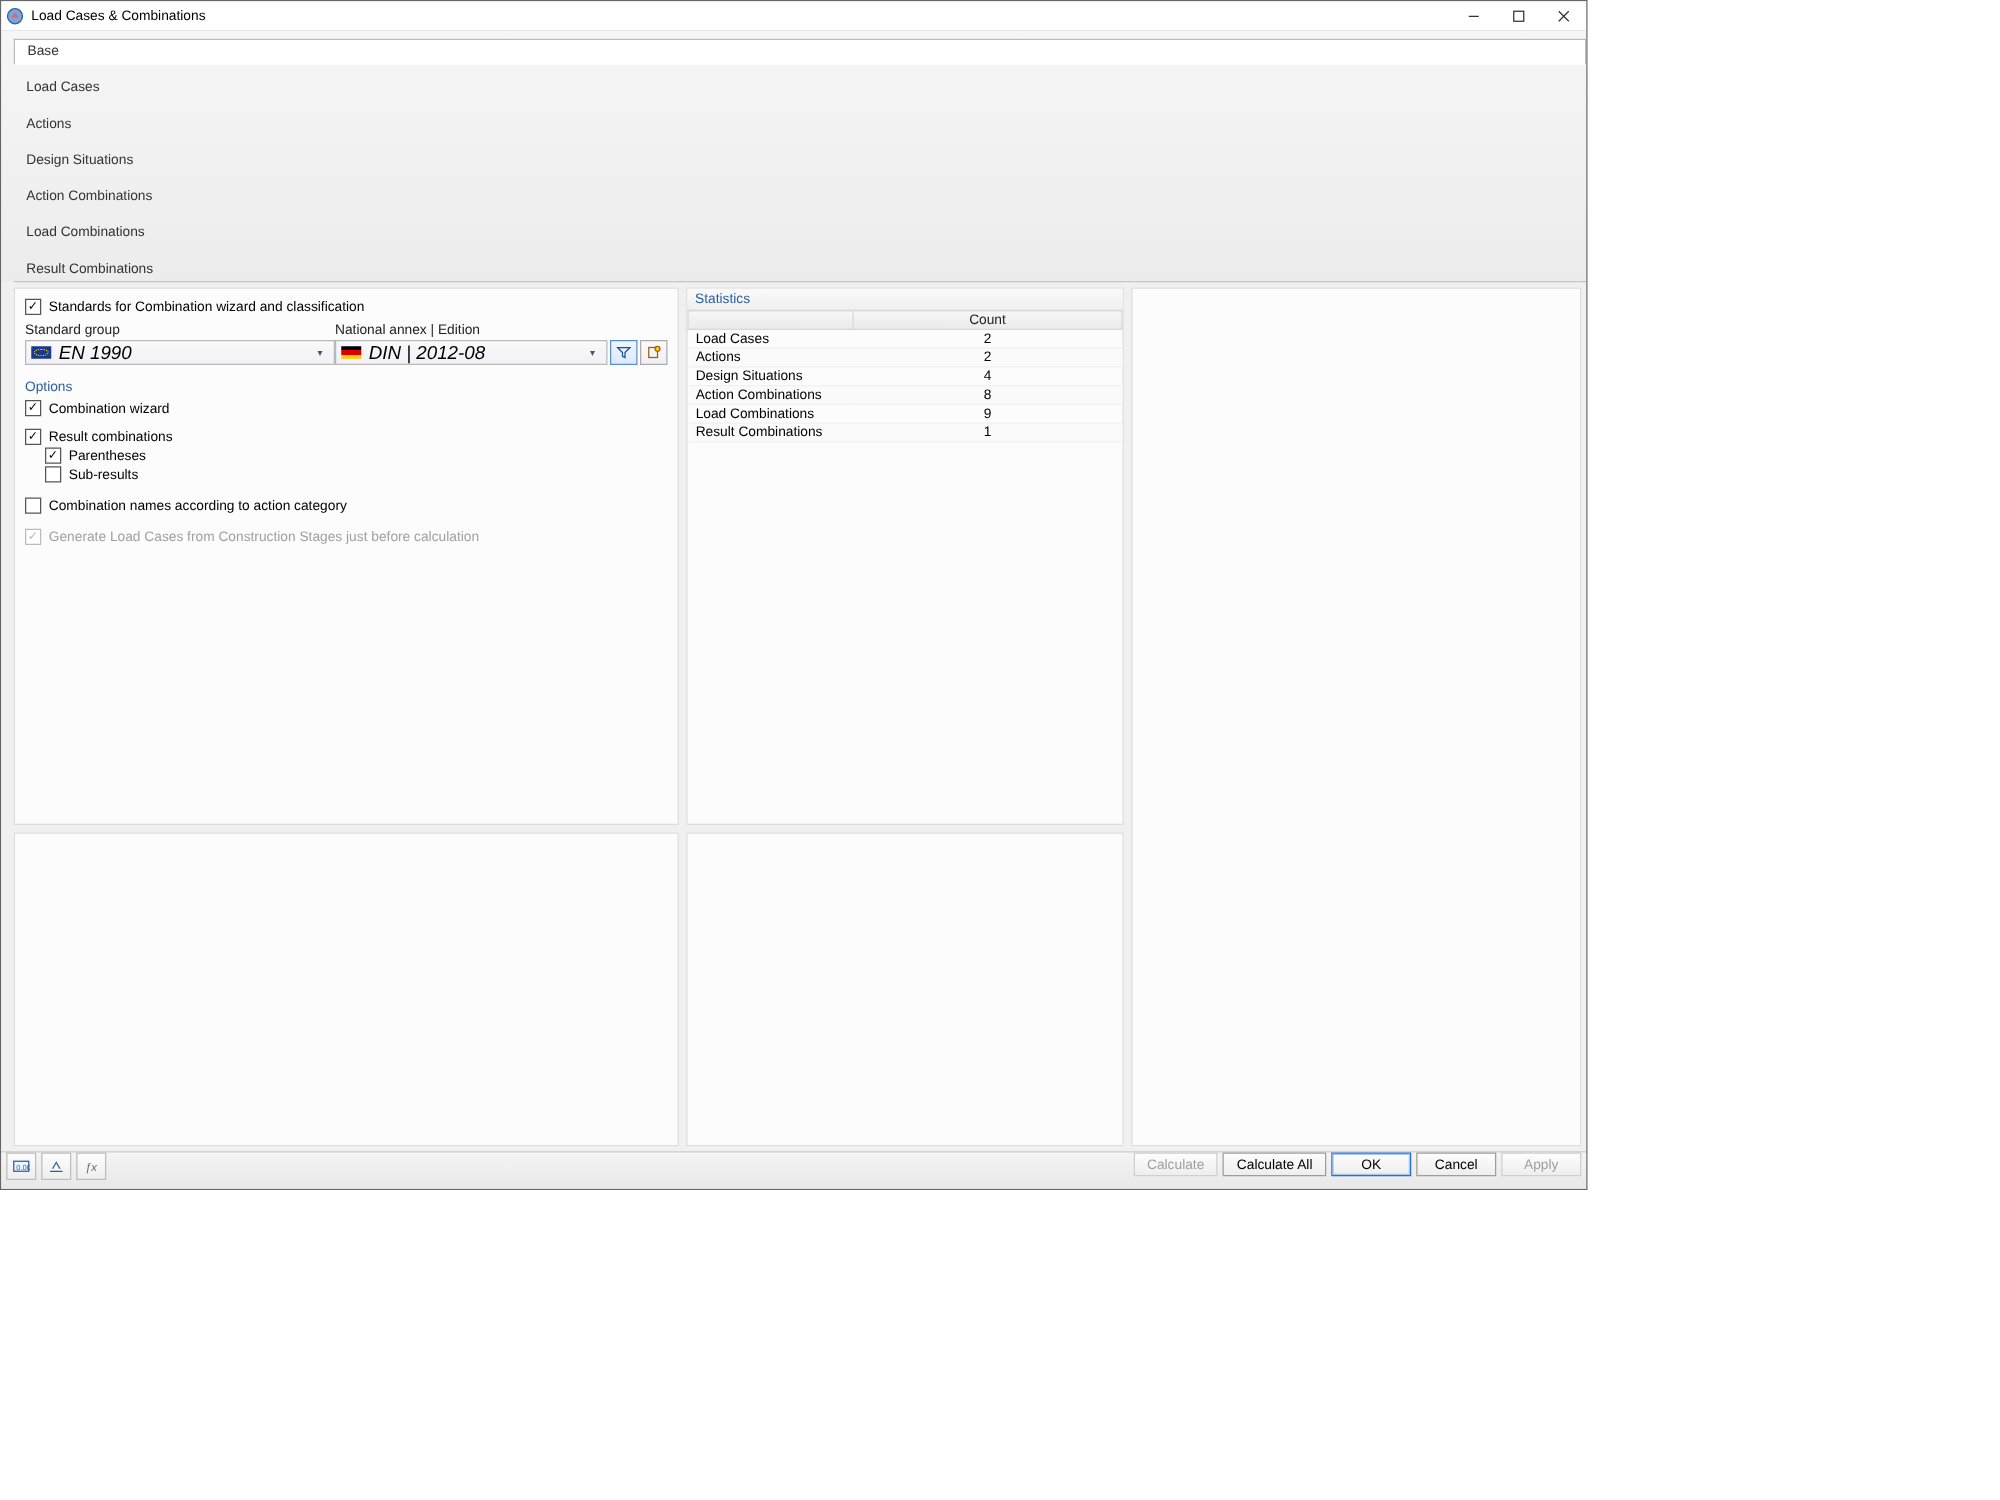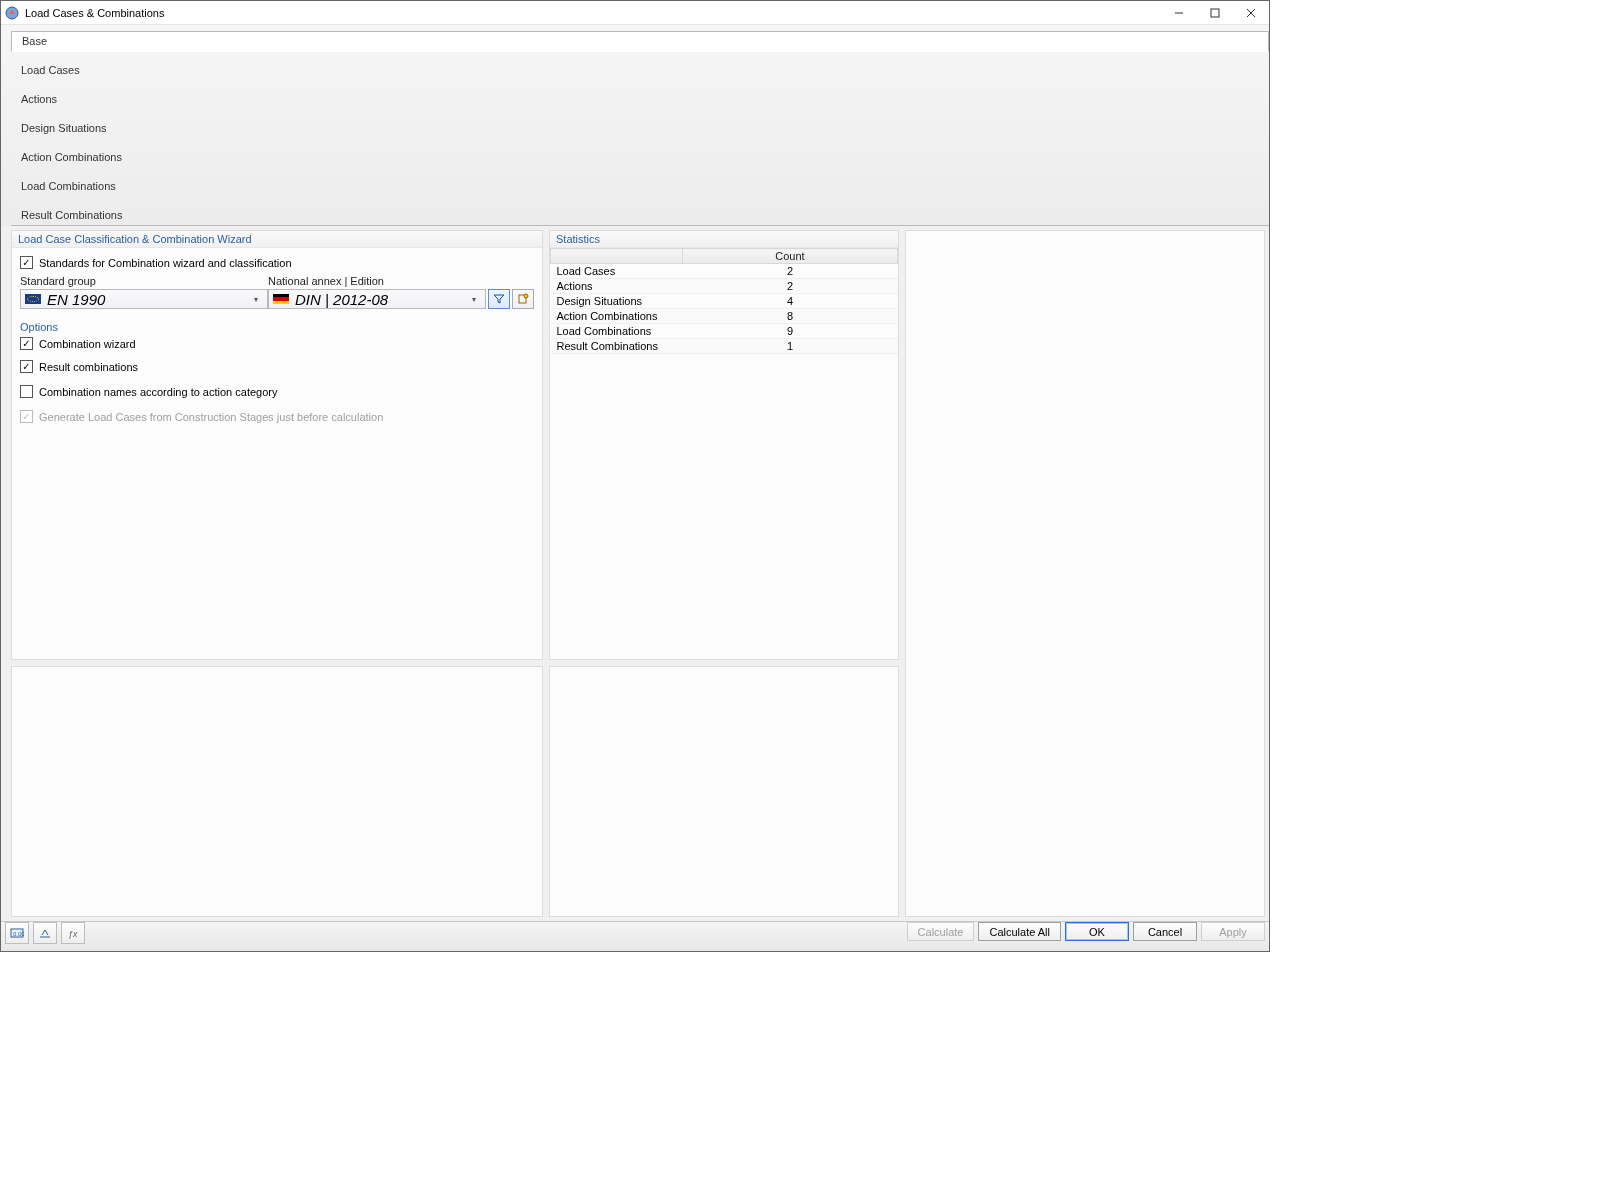--- a/index.html
+++ b/index.html
@@ -268,21 +268,20 @@
       <div class="tab">Load Combinations</div>
       <div class="tab">Result Combinations</div>
     </div>
 </div>
 
 <div class="content">
 
   <div class="col-left">
 
     <div class="panel panel-left-top">
-      <div class="panel-header">Load Case Classification &amp; Combination Wizard</div>
       <div class="panel-body">
         <div class="checkbox-row">
           <span class="chk checked"></span>
           <span>Standards for Combination wizard and classification</span>
         </div>
 
         <div class="form-row">
           <div class="form-col" style="width:248px">
             <span class="form-label">Standard group</span>
             <div class="select">
@@ -318,20 +317,30 @@
 
         <div class="checkbox-row">
           <span class="chk checked"></span>
           <span>Combination wizard</span>
         </div>
 
         <div class="checkbox-row" style="margin-top:10px">
           <span class="chk checked"></span>
           <span>Result combinations</span>
         </div>
+        <div class="indent-1">
+          <div class="checkbox-row indent-2">
+            <span class="chk checked"></span>
+            <span>Parentheses</span>
+          </div>
+          <div class="checkbox-row indent-2">
+            <span class="chk"></span>
+            <span>Sub-results</span>
+          </div>
+        </div>
 
         <div class="checkbox-row" style="margin-top:12px">
           <span class="chk"></span>
           <span>Combination names according to action category</span>
         </div>
 
         <div class="checkbox-row disabled" style="margin-top:12px">
           <span class="chk checked disabled"></span>
           <span>Generate Load Cases from Construction Stages just before calculation</span>
         </div>

